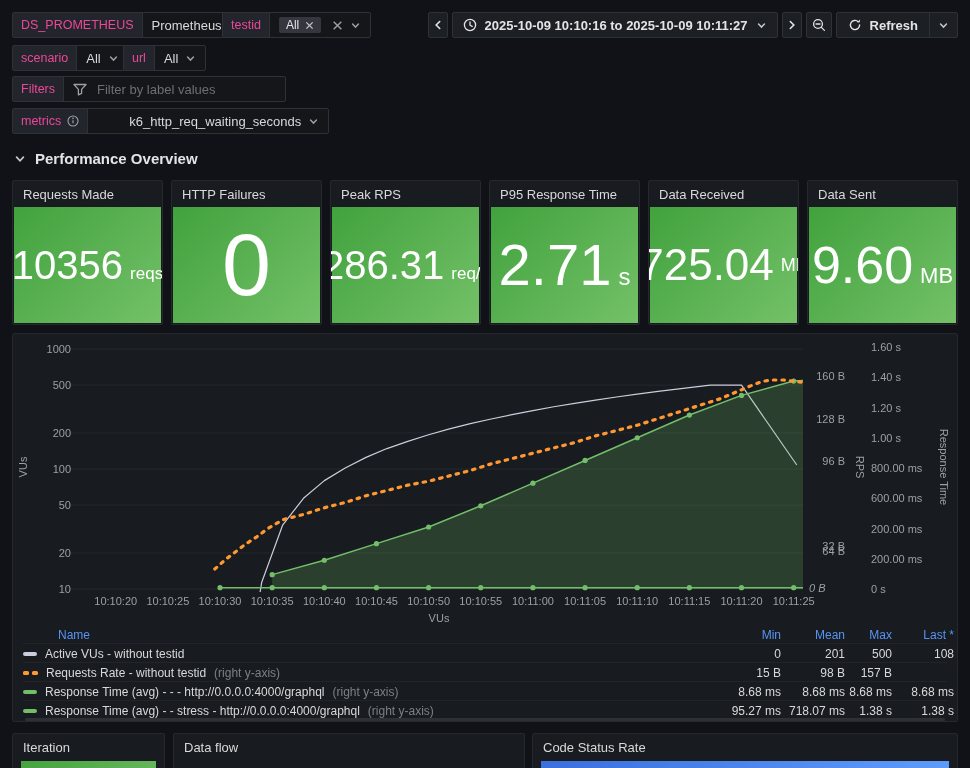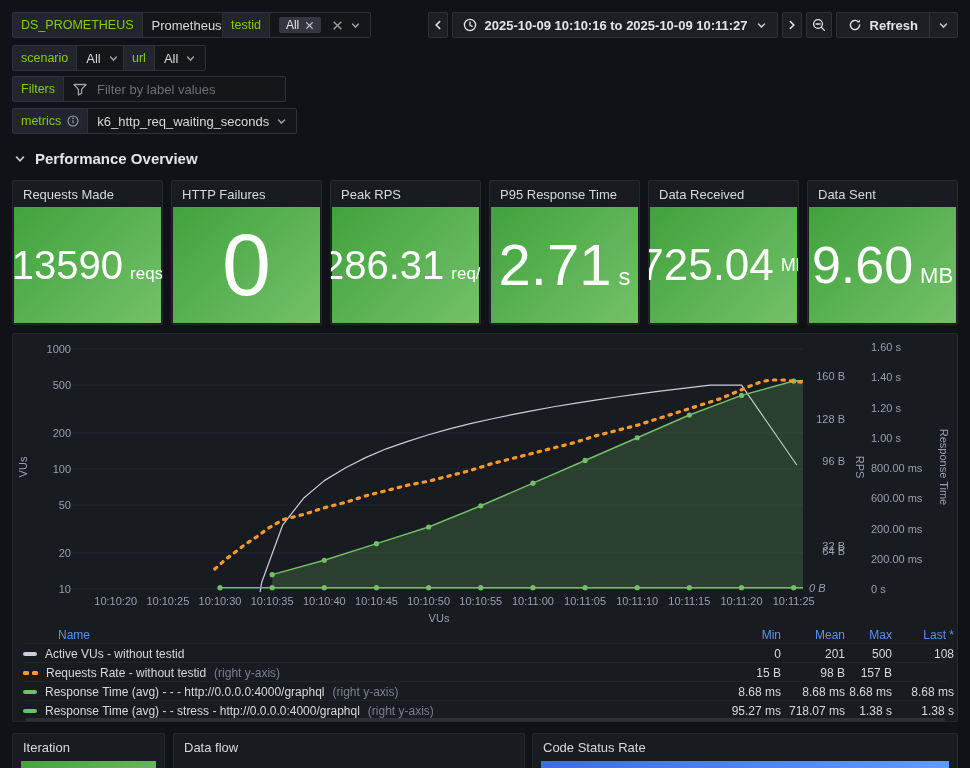--- a/index.html
+++ b/index.html
@@ -4,21 +4,21 @@
 <style>
   html,body{margin:0;padding:0;background:#111217;}
   body{position:relative;width:970px;height:768px;overflow:hidden;
        font-family:"Liberation Sans","DejaVu Sans",sans-serif;color:#d8d9da;
        -webkit-font-smoothing:antialiased;}
   .abs{position:absolute;}
   
   .tb-group{position:absolute;display:flex;align-items:stretch;height:26px;
             border:1px solid #2e3136;border-radius:2px;background:#141619;box-sizing:border-box;}
   .tb-label{background:#22252b;display:flex;align-items:center;gap:6px;padding:0 8px;
-            font-size:12.5px;color:#84cc16;border-right:1px solid #2e3136;white-space:nowrap;}
+            font-size:12.5px;color:#ec4899;border-right:1px solid #2e3136;white-space:nowrap;}
   .tb-value{display:flex;align-items:center;gap:7px;padding:0 9px;font-size:13px;
             color:#d8d9da;white-space:nowrap;}
   .tb-pill{display:flex;align-items:center;gap:6px;background:#34373d;border-radius:2px;
            padding:1px 7px;font-size:12px;color:#e3e4e6;}
   .tb-btn{display:flex;align-items:center;justify-content:center;height:26px;
           background:#1c1f24;border:1px solid #2e3136;border-radius:2px;box-sizing:border-box;
           color:#e3e4e6;font-size:13px;font-weight:bold;}
   .icon{display:inline-flex;align-items:center;justify-content:center;line-height:0;}
   input.filter-input{background:transparent;border:0;outline:none;color:#d8d9da;
           font-size:13px;width:175px;font-family:inherit;}
@@ -120,21 +120,21 @@
   <div class="tb-value" style="gap:8px;flex:1;">
     <span class="icon">
         <svg width="14" height="13" viewBox="0 0 14 13">
           <path d="M1 1.5h12L8.6 6.4v3.9l-3.2 1.6V6.4z" stroke="#9aa0a6" stroke-width="1.3" fill="none" stroke-linejoin="round"></path>
         </svg>
       </span>
     <input class="filter-input" placeholder="Filter by label values" style="">
   </div>
 </div>
 
-<div class="tb-group" style="left:12px;top:108px;">
+<div class="tb-group" style="left:12px;top:108px;gap:32px;">
   <div class="tb-label">
     <span>metrics</span>
     <span class="icon">
         <svg width="12" height="12" viewBox="0 0 12 12">
           <circle cx="6" cy="6" r="5" stroke="#9aa0a6" stroke-width="1.1" fill="none"></circle>
           <path d="M6 5.2v3" stroke="#9aa0a6" stroke-width="1.2"></path>
           <circle cx="6" cy="3.4" r="0.8" fill="#9aa0a6"></circle>
         </svg>
       </span>
   </div>
@@ -213,21 +213,21 @@
       </svg>
     </span>
   <span>Performance Overview</span>
 </div>
 
 <div id="stats-row">
     <div class="panel" style="left: 12px; top: 180px; width: 151px; height: 145px;">
       <div class="panel-hd">Requests Made</div>
       <div class="stat-body">
         <div class="stat-val" style="font-size: 40px;">
-          <span>13590</span>
+          <span>10356</span>
           <span class="stat-unit" style="font-size: 17px;">reqs</span>
         </div>
       </div>
     </div>
     <div class="panel" style="left: 171px; top: 180px; width: 151px; height: 145px;">
       <div class="panel-hd">HTTP Failures</div>
       <div class="stat-body">
         <div class="stat-val" style="font-size: 88px;">
           <span>0</span>
         </div>

